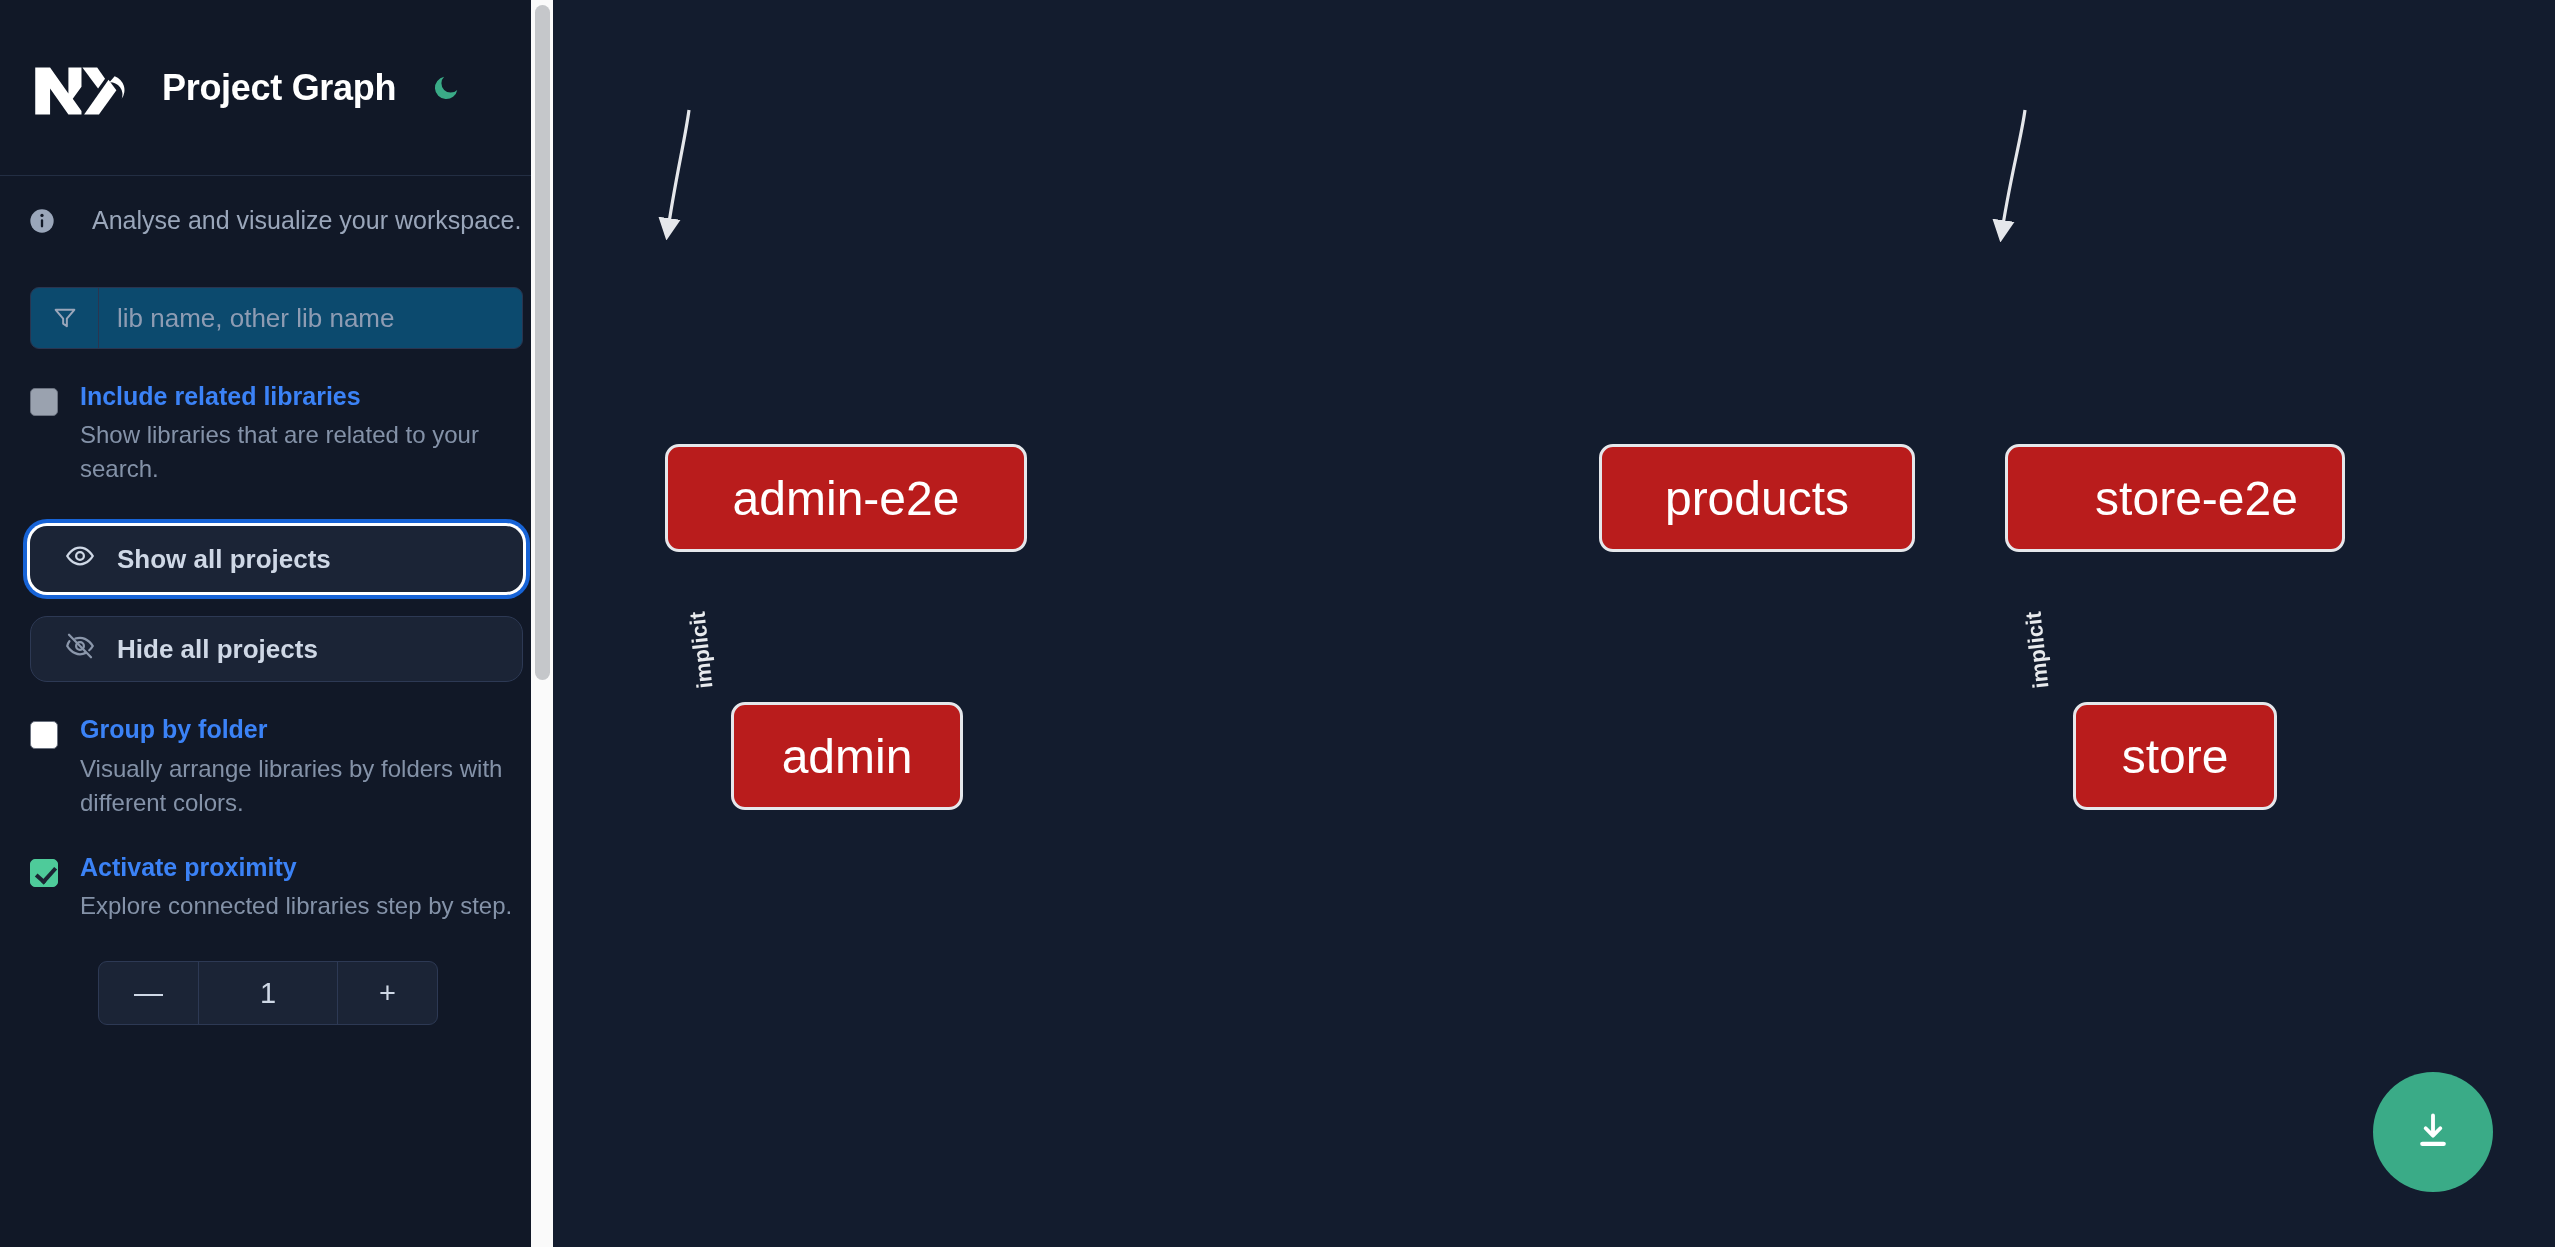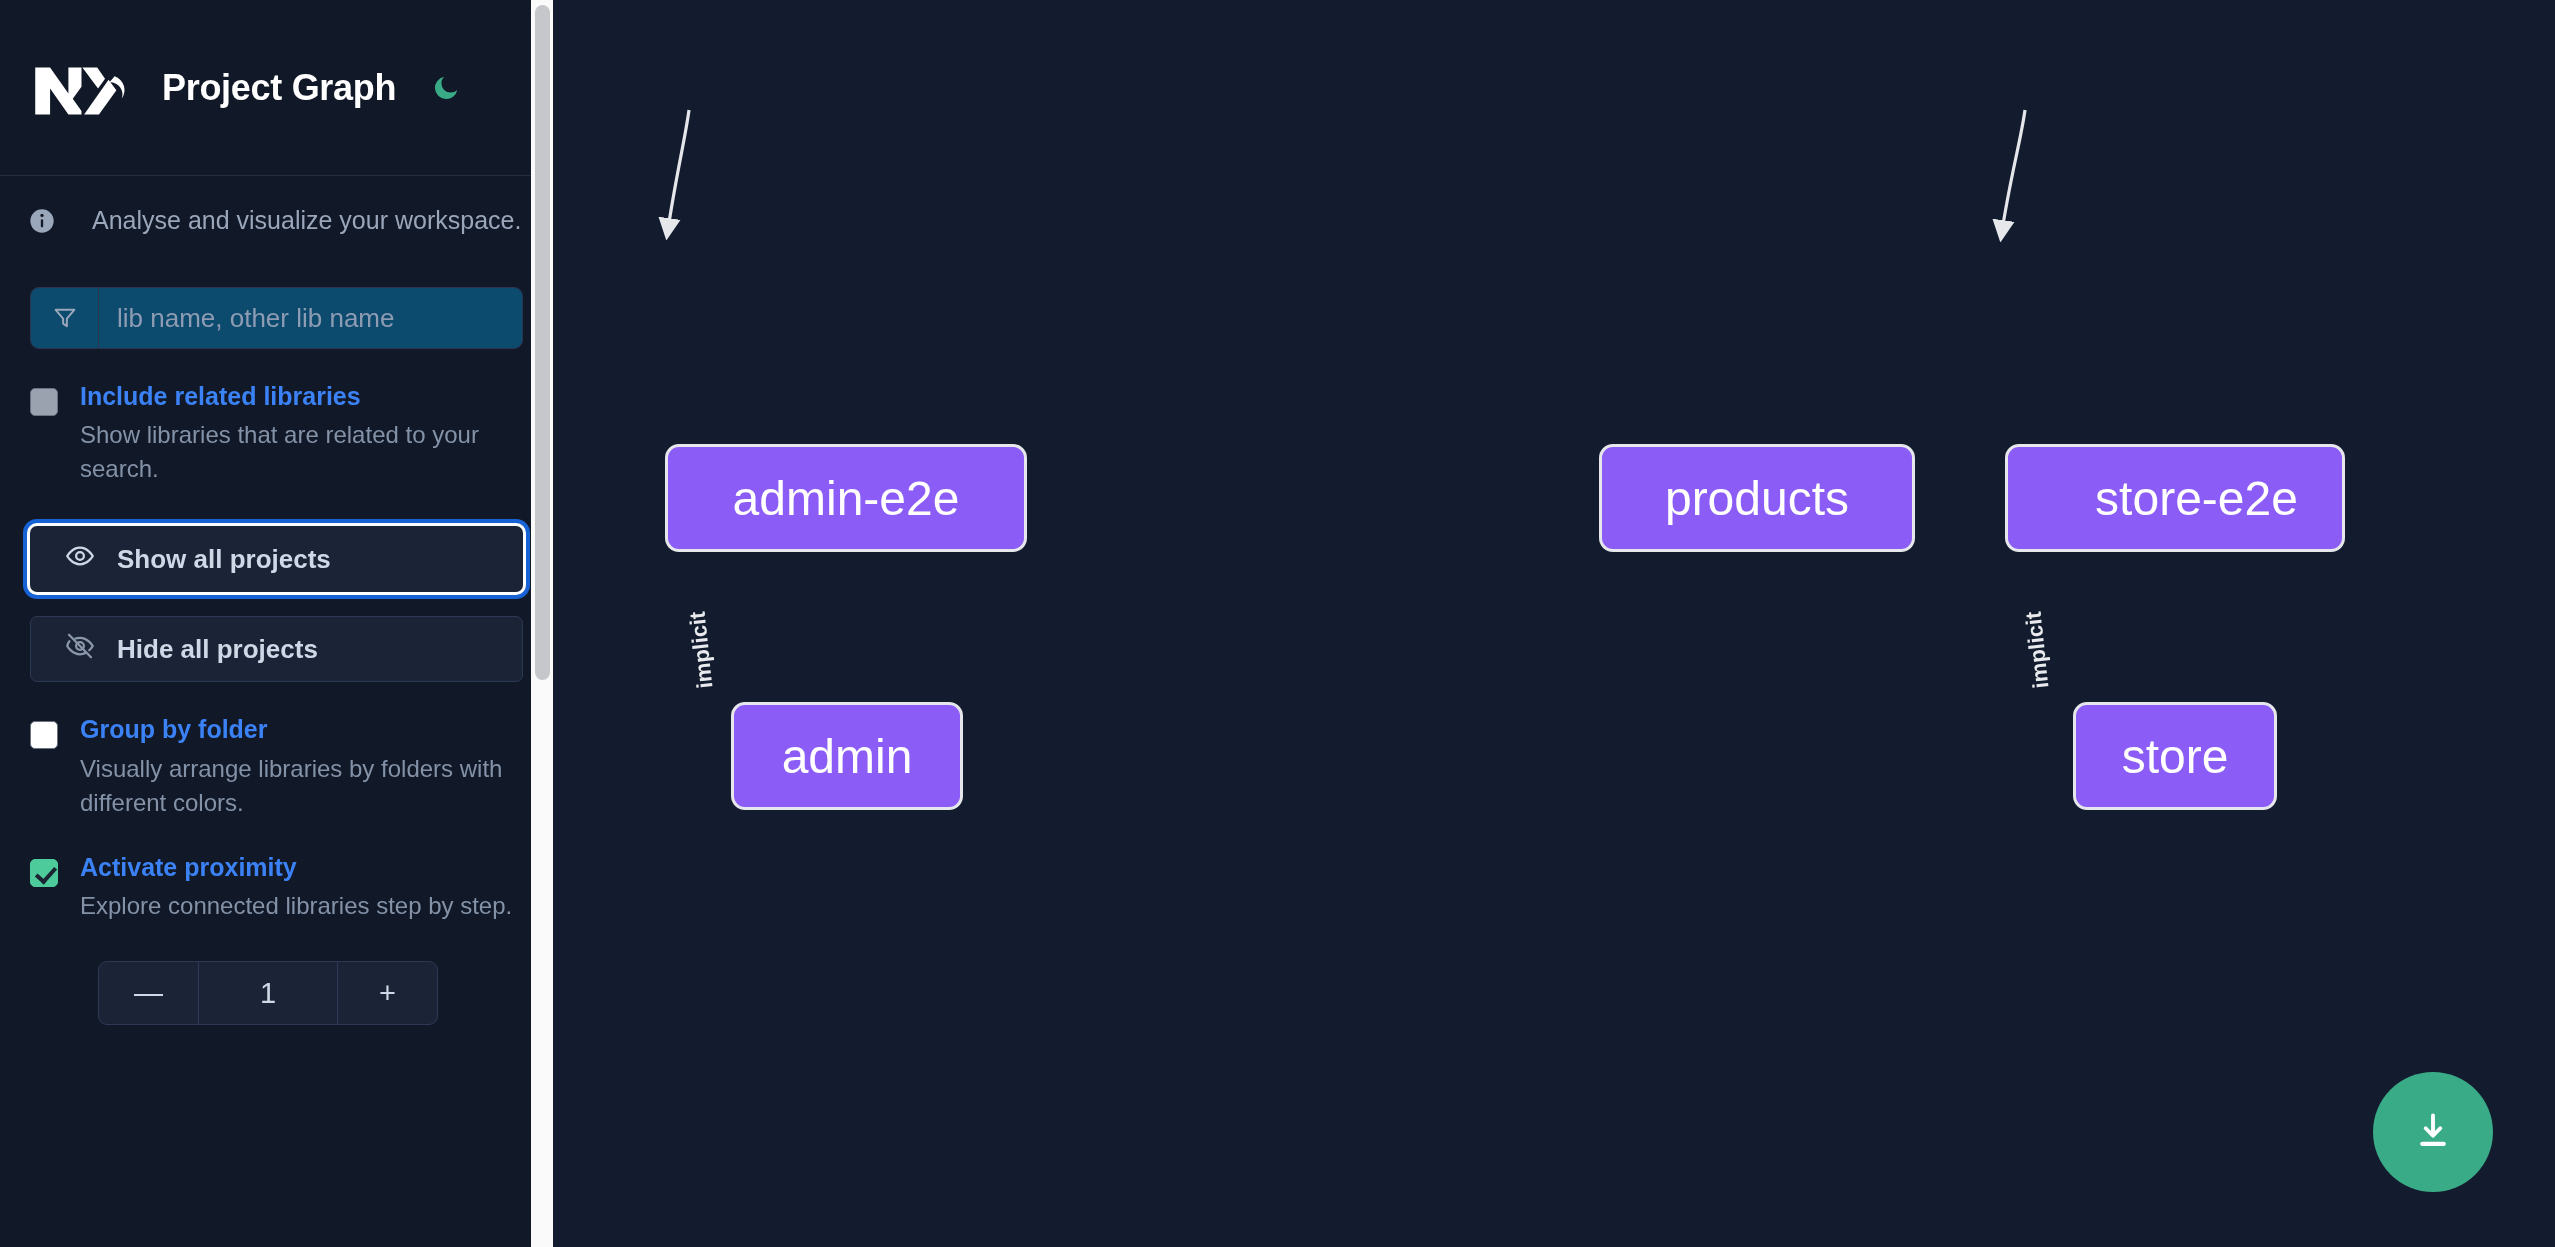--- a/index.html
+++ b/index.html
@@ -95,21 +95,21 @@
   .cb-label { font-size: 25px; font-weight: 700; color: #3b82f6; line-height: 1.25; }
   .cb-desc { font-size: 24px; color: #8492a8; line-height: 1.42; margin-top: 6px; }
 
   
   .btn {
     position: relative;
     display: flex; align-items: center;
     height: 66px; width: 100%;
     background: #1b2436;
     border: 1px solid #2d3954;
-    border-radius: 7px;
+    border-radius: 17px;
     color: #cfd8e6; font-size: 26px; font-weight: 700;
     font-family: "Liberation Sans", sans-serif;
     padding: 0 0 0 34px; gap: 22px;
     cursor: pointer;
   }
   .btn .lbl { font-weight: 700; }
   .btn.focused {
     border-color: transparent;
     box-shadow: 0 0 0 3px #ffffff, 0 0 0 7px #1763d6;
   }
@@ -149,21 +149,21 @@
   
   .graph {
     position: relative;
     flex: 1; height: 1247px;
     background: #131c2e;
     overflow: hidden;
   }
   .node {
     position: absolute;
     display: flex; align-items: center; justify-content: center;
-    background: #8b5cf6;
+    background: #b91c1c;
     border: 3px solid #e5e7eb;
     border-radius: 14px;
     color: #ffffff;
     font-size: 48px;
     font-family: "Liberation Sans", sans-serif;
     cursor: pointer;
     white-space: nowrap;
   }
   .edge-label {
     position: absolute;

